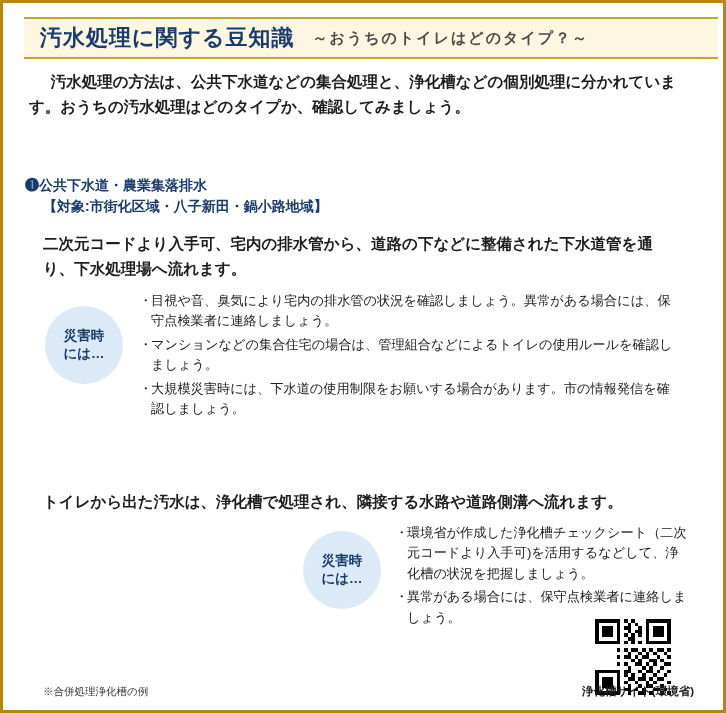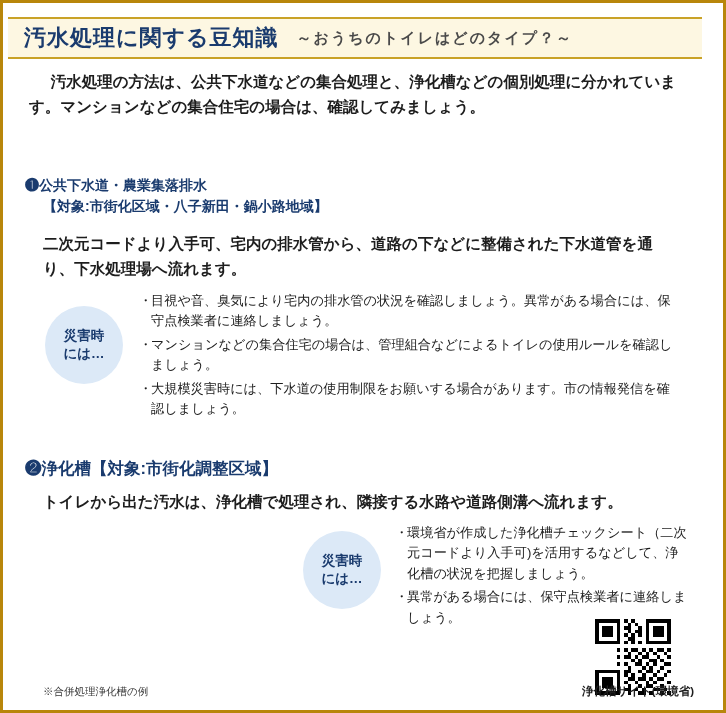--- a/index.html
+++ b/index.html
@@ -17,21 +17,21 @@
     position: relative;
     width: 726px;
     height: 713px;
     box-sizing: border-box;
     border: 3px solid #b8860b;
     background: #ffffff;
   }
   
   .header {
     position: absolute;
-    left: 5px;
+    left: 21px;
     top: 14px;
     width: 694px;
     height: 42px;
     background: #fdf7e2;
     border-top: 2px solid #c9a227;
     border-bottom: 2px solid #c9a227;
     display: flex;
     align-items: center;
     padding-left: 16px;
     box-sizing: border-box;
@@ -171,21 +171,21 @@
 </head>
 <body>
 
 <div id="page">
 
   <div class="header">
     <span class="header-main">汚水処理に関する豆知識</span>
     <span class="header-sub">～おうちのトイレはどのタイプ？～</span>
   </div>
 
-  <div class="intro">汚水処理の方法は、公共下水道などの集合処理と、浄化槽などの個別処理に分かれています。マンションなどの集合住宅の場合は、確認してみましょう。</div>
+  <div class="intro">汚水処理の方法は、公共下水道などの集合処理と、浄化槽などの個別処理に分かれています。おうちの汚水処理はどのタイプか、確認してみましょう。</div>
 
   <div class="sec1-head">
     <span>❶公共下水道・農業集落排水</span>
     <span class="line2">【対象:市街化区域・八子新田・鍋小路地域】</span>
   </div>
 
   <div class="sec1-body">二次元コードより入手可、宅内の排水管から、道路の下などに整備された下水道管を通り、下水処理場へ流れます。</div>
 
   <div class="bubble" id="bubble1">
     <span>災害時</span>
@@ -200,21 +200,20 @@
     <div class="b">
       <span class="dot">・</span>
       <span class="txt">マンションなどの集合住宅の場合は、管理組合などによるトイレの使用ルールを確認しましょう。</span>
     </div>
     <div class="b">
       <span class="dot">・</span>
       <span class="txt">大規模災害時には、下水道の使用制限をお願いする場合があります。市の情報発信を確認しましょう。</span>
     </div>
   </div>
 
-  <div class="sec2-head">❷浄化槽【対象:市街化調整区域】</div>
 
   <div class="sec2-body">トイレから出た汚水は、浄化槽で処理され、隣接する水路や道路側溝へ流れます。</div>
 
   <div class="bubble" id="bubble2">
     <span>災害時</span>
     <span>には…</span>
   </div>
 
   <div class="bullets" id="bullets2">
     <div class="b">

